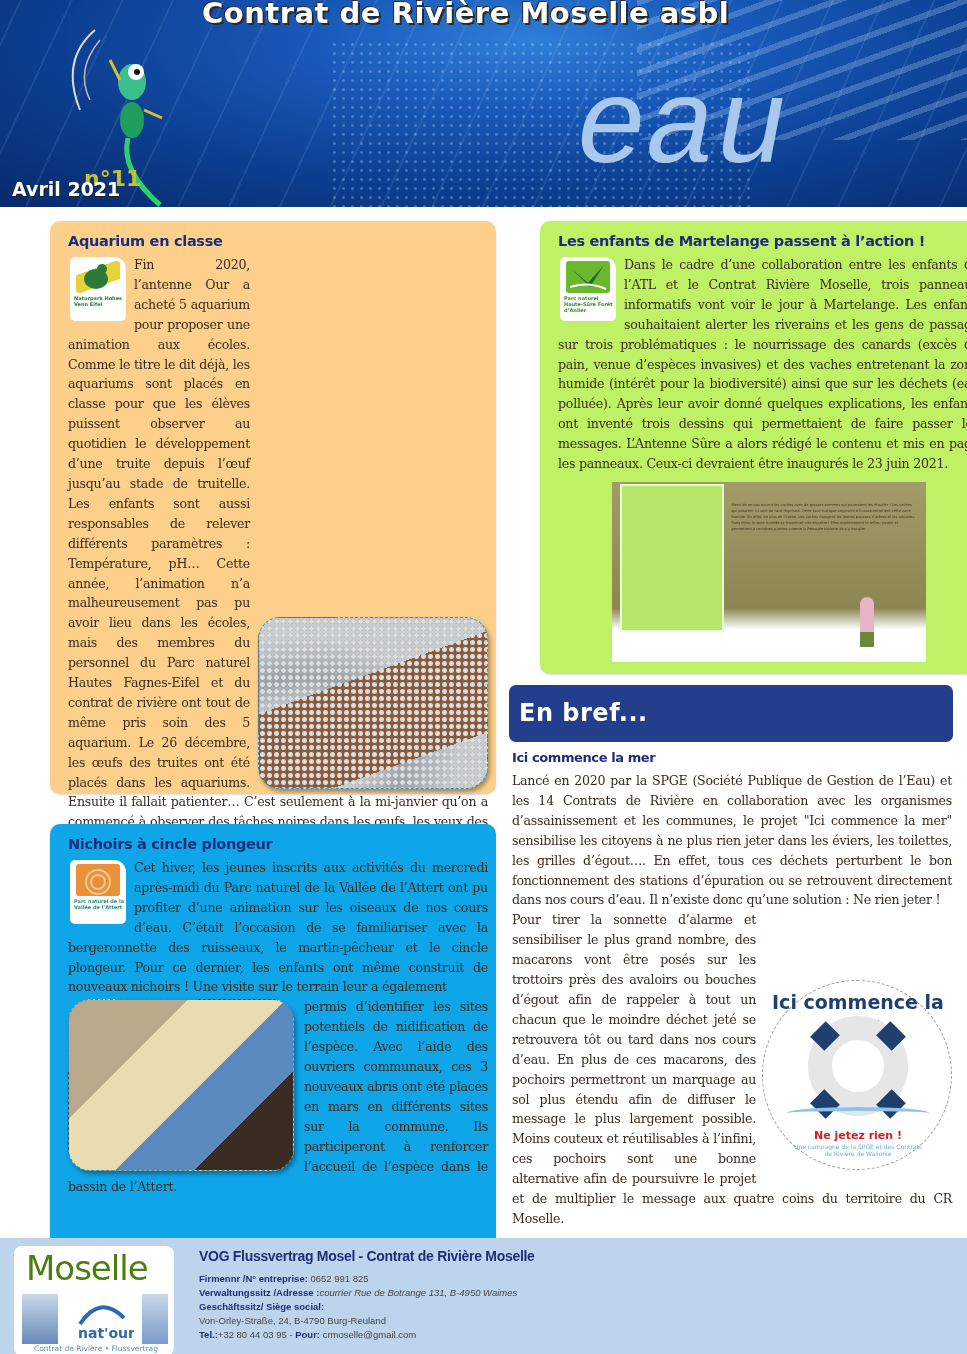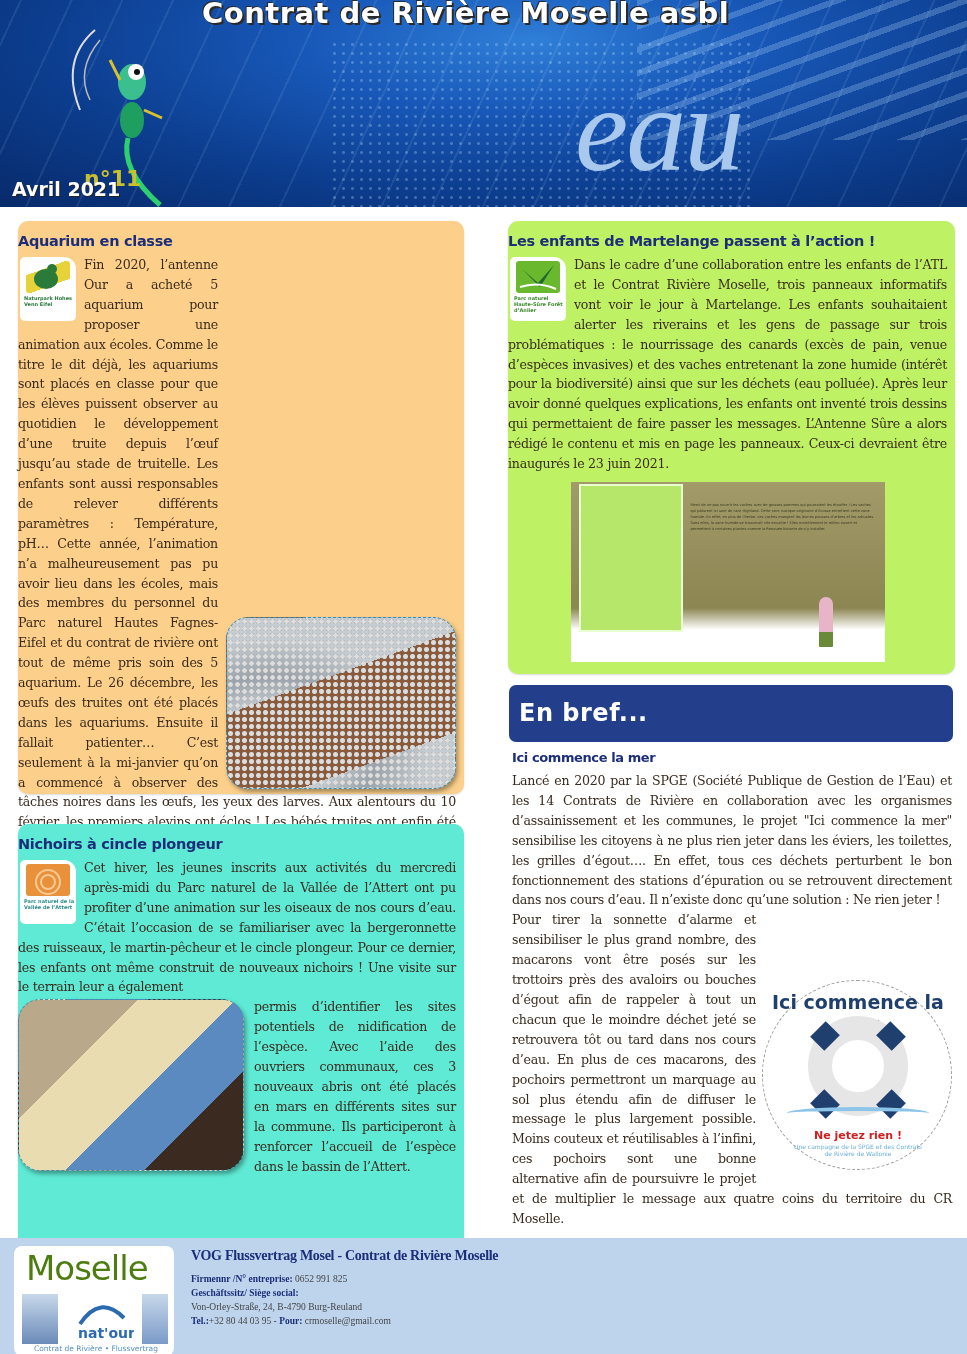--- a/index.html
+++ b/index.html
@@ -9,32 +9,32 @@
   .header { position: absolute; left: 0; top: 0; width: 967px; height: 207px; overflow: hidden;
     background: radial-gradient(ellipse at 55% 20%, #2f7fd8 0%, #1858b8 30%, #0c3d8e 65%, #082a6a 100%); }
   .header .rays { position: absolute; inset: 0;
     background: repeating-linear-gradient(115deg, rgba(255,255,255,0.0) 0 18px, rgba(180,220,255,0.10) 18px 20px, rgba(255,255,255,0) 20px 46px); }
   .header .bubbles { position: absolute; left: 330px; top: 40px; width: 420px; height: 170px;
     background: radial-gradient(circle, rgba(200,230,255,0.35) 1px, transparent 2px) 0 0/9px 9px; opacity: 0.8; }
   .header .waves { position: absolute; right: 0; top: 0; width: 330px; height: 140px;
     background: repeating-linear-gradient(160deg, rgba(190,225,255,0.25) 0 6px, transparent 6px 22px); }
   .org-title { position: absolute; left: 202px; top: -4px; font-family: "DejaVu Sans", sans-serif; font-weight: bold; font-size: 29px; color: #fff; letter-spacing: 0.5px; text-shadow: 2px 2px 0 #2a2a2a, -1px -1px 0 #2a2a2a; }
   .logo-inf { position: absolute; left: 262px; top: 22px; font-family: "DejaVu Sans", sans-serif; font-weight: bold; font-size: 128px; color: #c7bd2f; letter-spacing: -4px; line-height: 1; }
-  .logo-eau { position: absolute; left: 575px; top: 70px; font-family: Liberation Serif, serif; font-style: italic; font-size: 120px; color: #a8c8ee; line-height: 1; letter-spacing: -2px; }
+  .logo-eau { position: absolute; left: 575px; top: 70px; font-family: Liberation Mono, monospace; font-style: italic; font-size: 120px; color: #a8c8ee; line-height: 1; letter-spacing: -2px; }
   .issue-no { position: absolute; left: 52px; top: 166px; font-family: "DejaVu Sans", sans-serif; font-weight: bold; font-size: 22px; color: #c8c02e; margin-left: 32px; }
   .issue-date { position: absolute; left: 12px; top: 178px; font-family: "DejaVu Sans", sans-serif; font-weight: bold; font-size: 19px; color: #fff; text-shadow: 1px 1px 0 #222; }
   .mascot { position: absolute; left: 40px; top: 20px; width: 150px; height: 190px; }
 
   
-  .box { position: absolute; border-radius: 10px; padding: 12px 8px 10px 0; box-shadow: 0 1px 2px rgba(0,0,0,0.15); }
+  .box { position: absolute; border-radius: 10px; padding: 12px 8px 10px 18px; box-shadow: 0 1px 2px rgba(0,0,0,0.15); margin-left: 32px; }
   .box h2 { font-family: "DejaVu Sans", sans-serif; font-weight: bold; font-size: 14.5px; color: #1c2e7a; margin-bottom: 6px; letter-spacing: -0.3px; }
   .box p, .plain p { font-size: 12.6px; line-height: 19.9px; text-align: justify; letter-spacing: -0.25px; color: #3b2b1e; }
   .box-orange { left: 18px; top: 221px; width: 446px; height: 573px; background: #fcd08a; }
   .box-purple { left: 508px; top: 221px; width: 447px; height: 453px; background: #bef264; }
-  .box-green  { left: 18px; top: 824px; width: 446px; height: 460px; background: #5eead4; }
+  .box-green  { left: 18px; top: 824px; width: 446px; height: 460px; background: #0ea5e9; }
 
   .park-logo { float: left; width: 56px; height: 64px; background: #fff; border-radius: 5px 12px 5px 5px; margin: 2px 8px 4px 2px; position: relative; overflow: hidden; }
   .park-logo .art { position: absolute; left: 6px; top: 4px; width: 44px; height: 32px; border-radius: 3px; }
   .park-logo .lbl { position: absolute; left: 4px; top: 38px; font-family: "DejaVu Sans", sans-serif; font-size: 5px; line-height: 6px; font-weight: bold; }
 
   .photo { float: right; border-radius: 22px; border: 1px dashed #3d8fb0; margin: 4px 0 0 8px; box-shadow: 2px 3px 4px rgba(0,0,0,0.35); }
   .photo-aquarium { width: 230px; height: 172px; background:
       radial-gradient(circle, #ddd 2px, #aaa 2.5px, transparent 3px) 0 0/7px 7px,
       linear-gradient(160deg, transparent 0 38%, #8a5a3a 38% 78%, transparent 78%),
       radial-gradient(ellipse at 20% 80%, #cfd6dc 0 20%, #9aa3ab 40%, #c5ccd2 60%);
@@ -59,21 +59,21 @@
   .sticker .wave { position: absolute; left: 24px; top: 126px; width: 142px; height: 12px; border-top: 4px solid #8cc4ea; border-radius: 50%; }
   .sticker .warn { position: absolute; left: 0; top: 148px; width: 190px; text-align: center; font-family: "DejaVu Sans", sans-serif; font-weight: bold; font-size: 11px; color: #d02020; }
   .sticker .sub { position: absolute; left: 30px; top: 162px; width: 130px; text-align: center; font-family: "DejaVu Sans", sans-serif; font-size: 6px; line-height: 7px; color: #6aaed8; }
 
   
   .footer { position: absolute; left: 0; top: 1238px; width: 967px; height: 116px; background: #bed4ec; }
   .footer .logo-card { position: absolute; left: 14px; top: 8px; width: 160px; height: 110px; background: #fff; border-radius: 8px; }
   .footer .moselle { position: absolute; left: 12px; top: 2px; font-family: "DejaVu Sans", sans-serif; font-size: 34px; color: #4d7c0f; letter-spacing: -1px; }
   .footer .mini { position: absolute; top: 48px; height: 50px; text-align: right; }
   .footer .card-cap { position: absolute; left: 20px; top: 98px; font-family: "DejaVu Sans", sans-serif; font-size: 7.5px; color: #5a90c0; }
-  .footer .info { position: absolute; left: 191px; top: 10px; font-family: Liberation Serif, serif; color: #1c2e7a; }
+  .footer .info { position: absolute; left: 199px; top: 10px; font-family: Liberation Sans, sans-serif; color: #1c2e7a; }
   .footer .info h4 { font-size: 14px; font-weight: bold; margin-bottom: 8px; letter-spacing: -0.3px; }
   .footer .info .line { font-size: 9.5px; line-height: 14px; color: #444; }
   .footer .info b { color: #1c2e7a; }
 </style>
 </head>
 <body>
 
 <div class="header">
   <div class="rays"></div>
   <div class="bubbles"></div>
@@ -174,17 +174,18 @@
           <path d="M10 30 Q30 0 54 24" stroke="#2c6ab0" stroke-width="4" fill="none"></path>
           <text x="8" y="44" font-size="14" font-weight="bold" fill="#2c6ab0" font-family="DejaVu Sans, sans-serif">nat'our</text>
         </svg>
     </div>
     <div class="mini" style="left:128px; width:26px; background: linear-gradient(180deg,#c8d8ea,#7a9ac8);"></div>
     <div class="card-cap">Contrat de Rivière • Flussvertrag</div>
   </div>
   <div class="info">
     <h4>VOG Flussvertrag Mosel - Contrat de Rivière Moselle</h4>
     <div class="line"><b>Firmennr /N° entreprise:</b> <span>0652 991 825</span></div>
+    <div class="line"><b>Verwaltungssitz /Adresse :</b><i>courrier Rue de Botrange 131,  B-4950 Waimes</i></div>
     <div class="line"><b>Geschäftssitz/ Siège social:</b></div>
     <div class="line">Von-Orley-Straße, 24,  B-4790 Burg-Reuland</div>
     <div class="line"><b>Tel.:</b><span>+32 80 44 03 95 - </span><b>Pour:</b> <span>crmoselle@gmail.com</span></div>
   </div>
 </div>
 
 </body></html>

